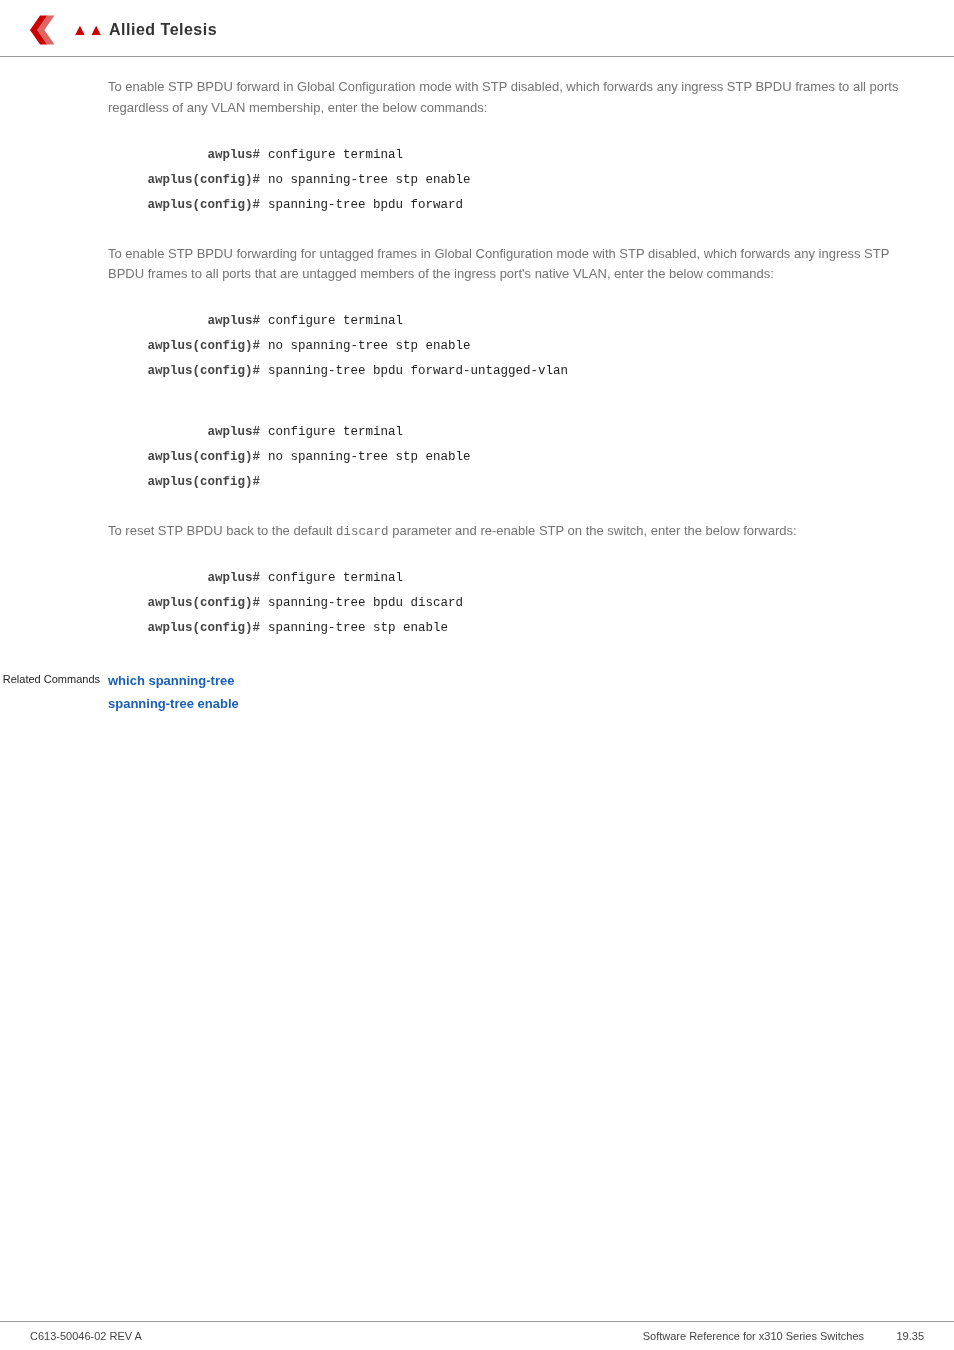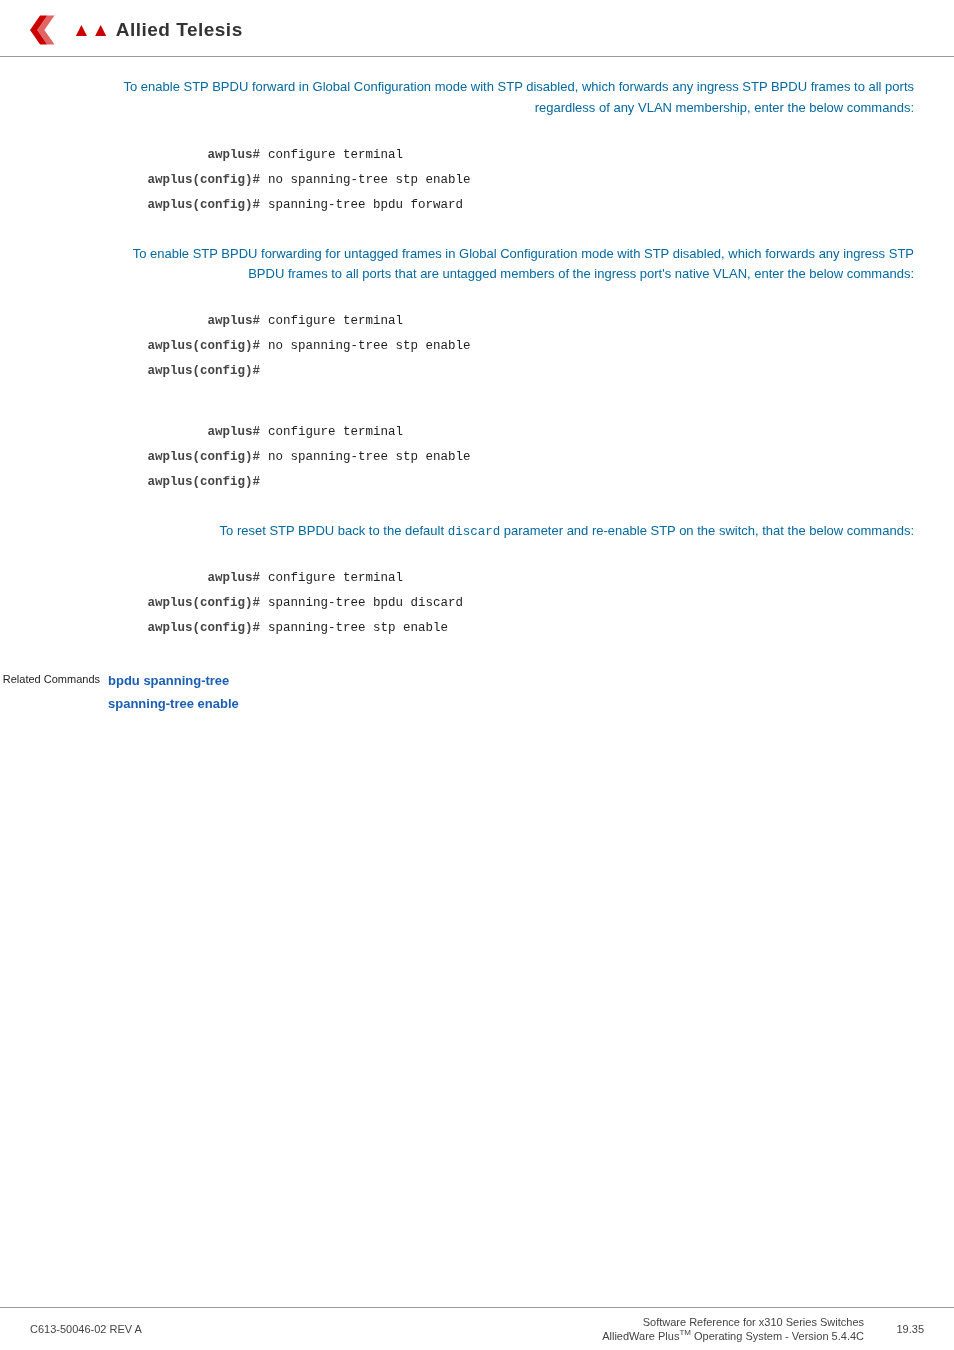--- a/index.html
+++ b/index.html
@@ -39,21 +39,21 @@
       align-items: center;
     }
 
     .logo-icon {
       width: 36px;
       height: 36px;
       margin-right: 6px;
     }
 
     .logo-text {
-      font-size: 19px;
+      font-size: 16px;
       font-weight: bold;
       color: #c00;
       letter-spacing: 0.5px;
       font-family: Arial, Helvetica, sans-serif;
     }
 
     .logo-text span {
       color: #333;
     }
 
@@ -65,23 +65,22 @@
     }
 
     .content-area {
       flex: 1;
       padding: 20px 40px 20px 0;
     }
 
     .paragraph {
       font-size: 13px;
       line-height: 1.6;
-      color: #0369a1;
+      color: #737373;
       margin-bottom: 14px;
-      text-align: right;
     }
 
     .code-block {
       background: #f5f5f5;
       border: none;
       padding: 10px 20px 10px 60px;
       margin-bottom: 16px;
       font-family: 'Courier New', Courier, monospace;
       font-size: 12.5px;
       line-height: 2;
@@ -227,40 +226,41 @@
         <div class="code-line">
           <span class="code-prompt">awplus#</span>
           <span class="code-cmd">configure terminal</span>
         </div>
         <div class="code-line">
           <span class="code-prompt">awplus(config)#</span>
           <span class="code-cmd">no spanning-tree stp enable</span>
         </div>
         <div class="code-line">
           <span class="code-prompt">awplus(config)#</span>
+          <span class="code-cmd">spanning-tree bpdu forward-untagged-vlan</span>
         </div>
       </div>
 
 
       <div class="code-block" style="padding-left:0; background:none;">
         <div class="code-line">
           <span class="code-prompt">awplus#</span>
           <span class="code-cmd">configure terminal</span>
         </div>
         <div class="code-line">
           <span class="code-prompt">awplus(config)#</span>
           <span class="code-cmd">no spanning-tree stp enable</span>
         </div>
         <div class="code-line">
           <span class="code-prompt">awplus(config)#</span>
         </div>
       </div>
 
       <p class="paragraph">
-        <span>To reset STP BPDU back to the default </span><span class="inline-code">discard</span><span> parameter and re-enable STP on the switch, that the below commands:</span>
+        <span>To reset STP BPDU back to the default </span><span class="inline-code">discard</span><span> parameter and re-enable STP on the switch, enter the below forwards:</span>
       </p>
 
       <div class="code-block" style="padding-left:0; background:none;">
         <div class="code-line">
           <span class="code-prompt">awplus#</span>
           <span class="code-cmd">configure terminal</span>
         </div>
         <div class="code-line">
           <span class="code-prompt">awplus(config)#</span>
           <span class="code-cmd">spanning-tree bpdu discard</span>
@@ -271,38 +271,35 @@
         </div>
       </div>
 
       <div class="related-commands-section" style="margin-top: 20px;">
         <div style="width:0; flex-shrink:0; position:relative;">
           <div style="position:absolute; left:-108px; width:100px; text-align:right;">
             <span style="font-size:11px; font-weight:normal; color:#222;">Related Commands</span>
           </div>
         </div>
         <div class="related-links">
-          <a class="related-link" href="#">bpdu spanning-tree</a>
+          <a class="related-link" href="#">which spanning-tree</a>
           <a class="related-link" href="#">spanning-tree enable</a>
         </div>
       </div>
 
     </div>
   </div>
 
   <div class="spacer"></div>
 
   <div class="footer">
     <div class="footer-left">
       <span>C613-50046-02 REV A</span>
     </div>
     <div class="footer-center">
       <div class="title-line">Software Reference for x310 Series Switches</div>
-      <div class="subtitle-line">
-        <span>AlliedWare Plus</span><sup>TM</sup><span> Operating System - Version 5.4.4C</span>
-      </div>
     </div>
     <div class="footer-right">
       <span>19.35</span>
     </div>
   </div>
 
 </div>
 
 </body></html>

